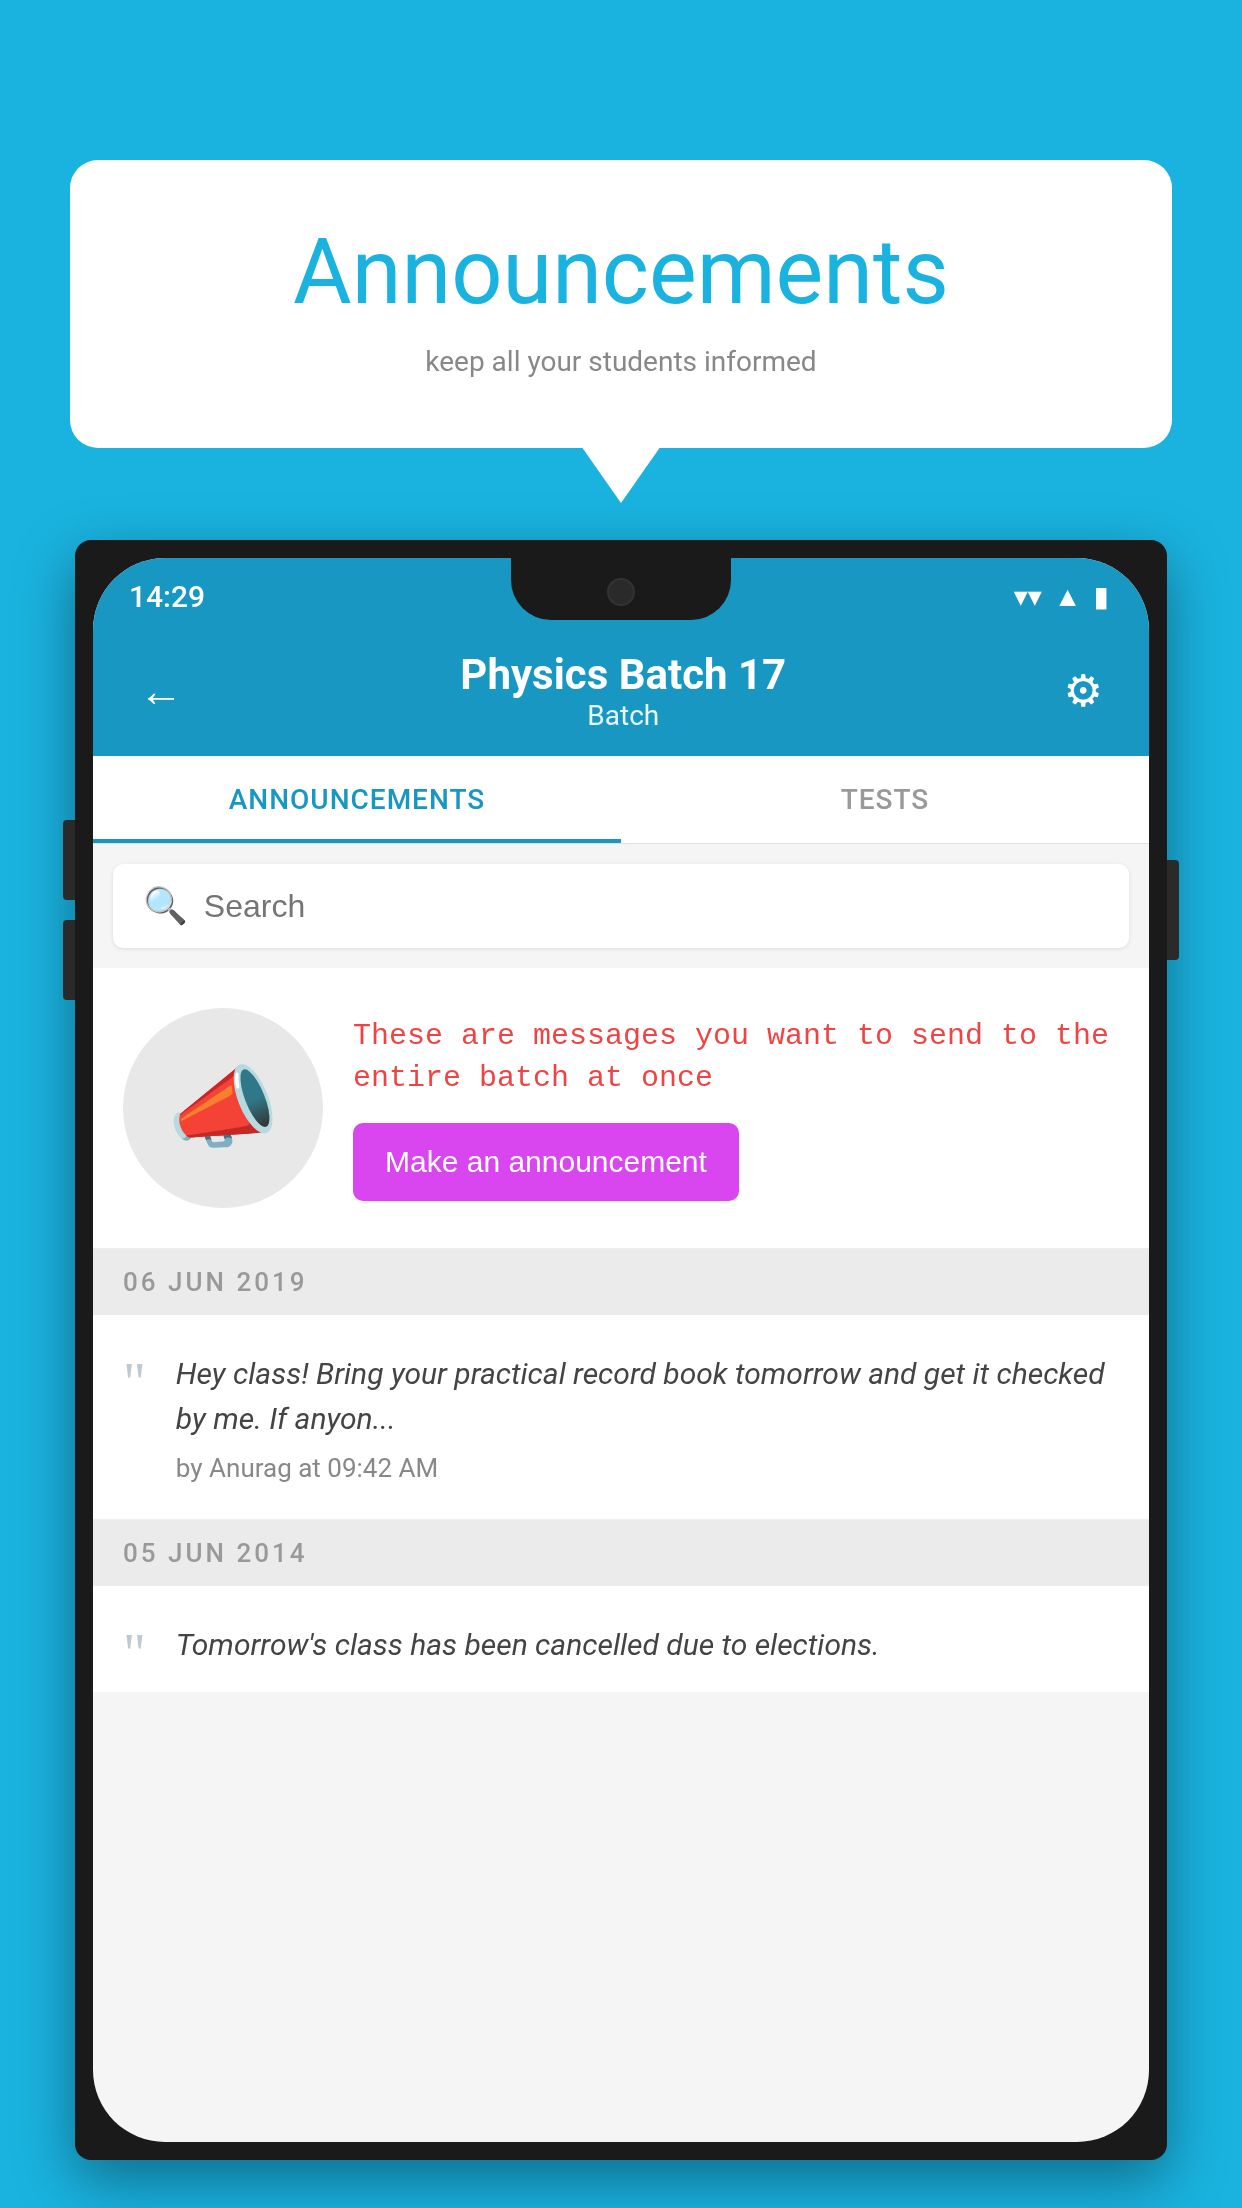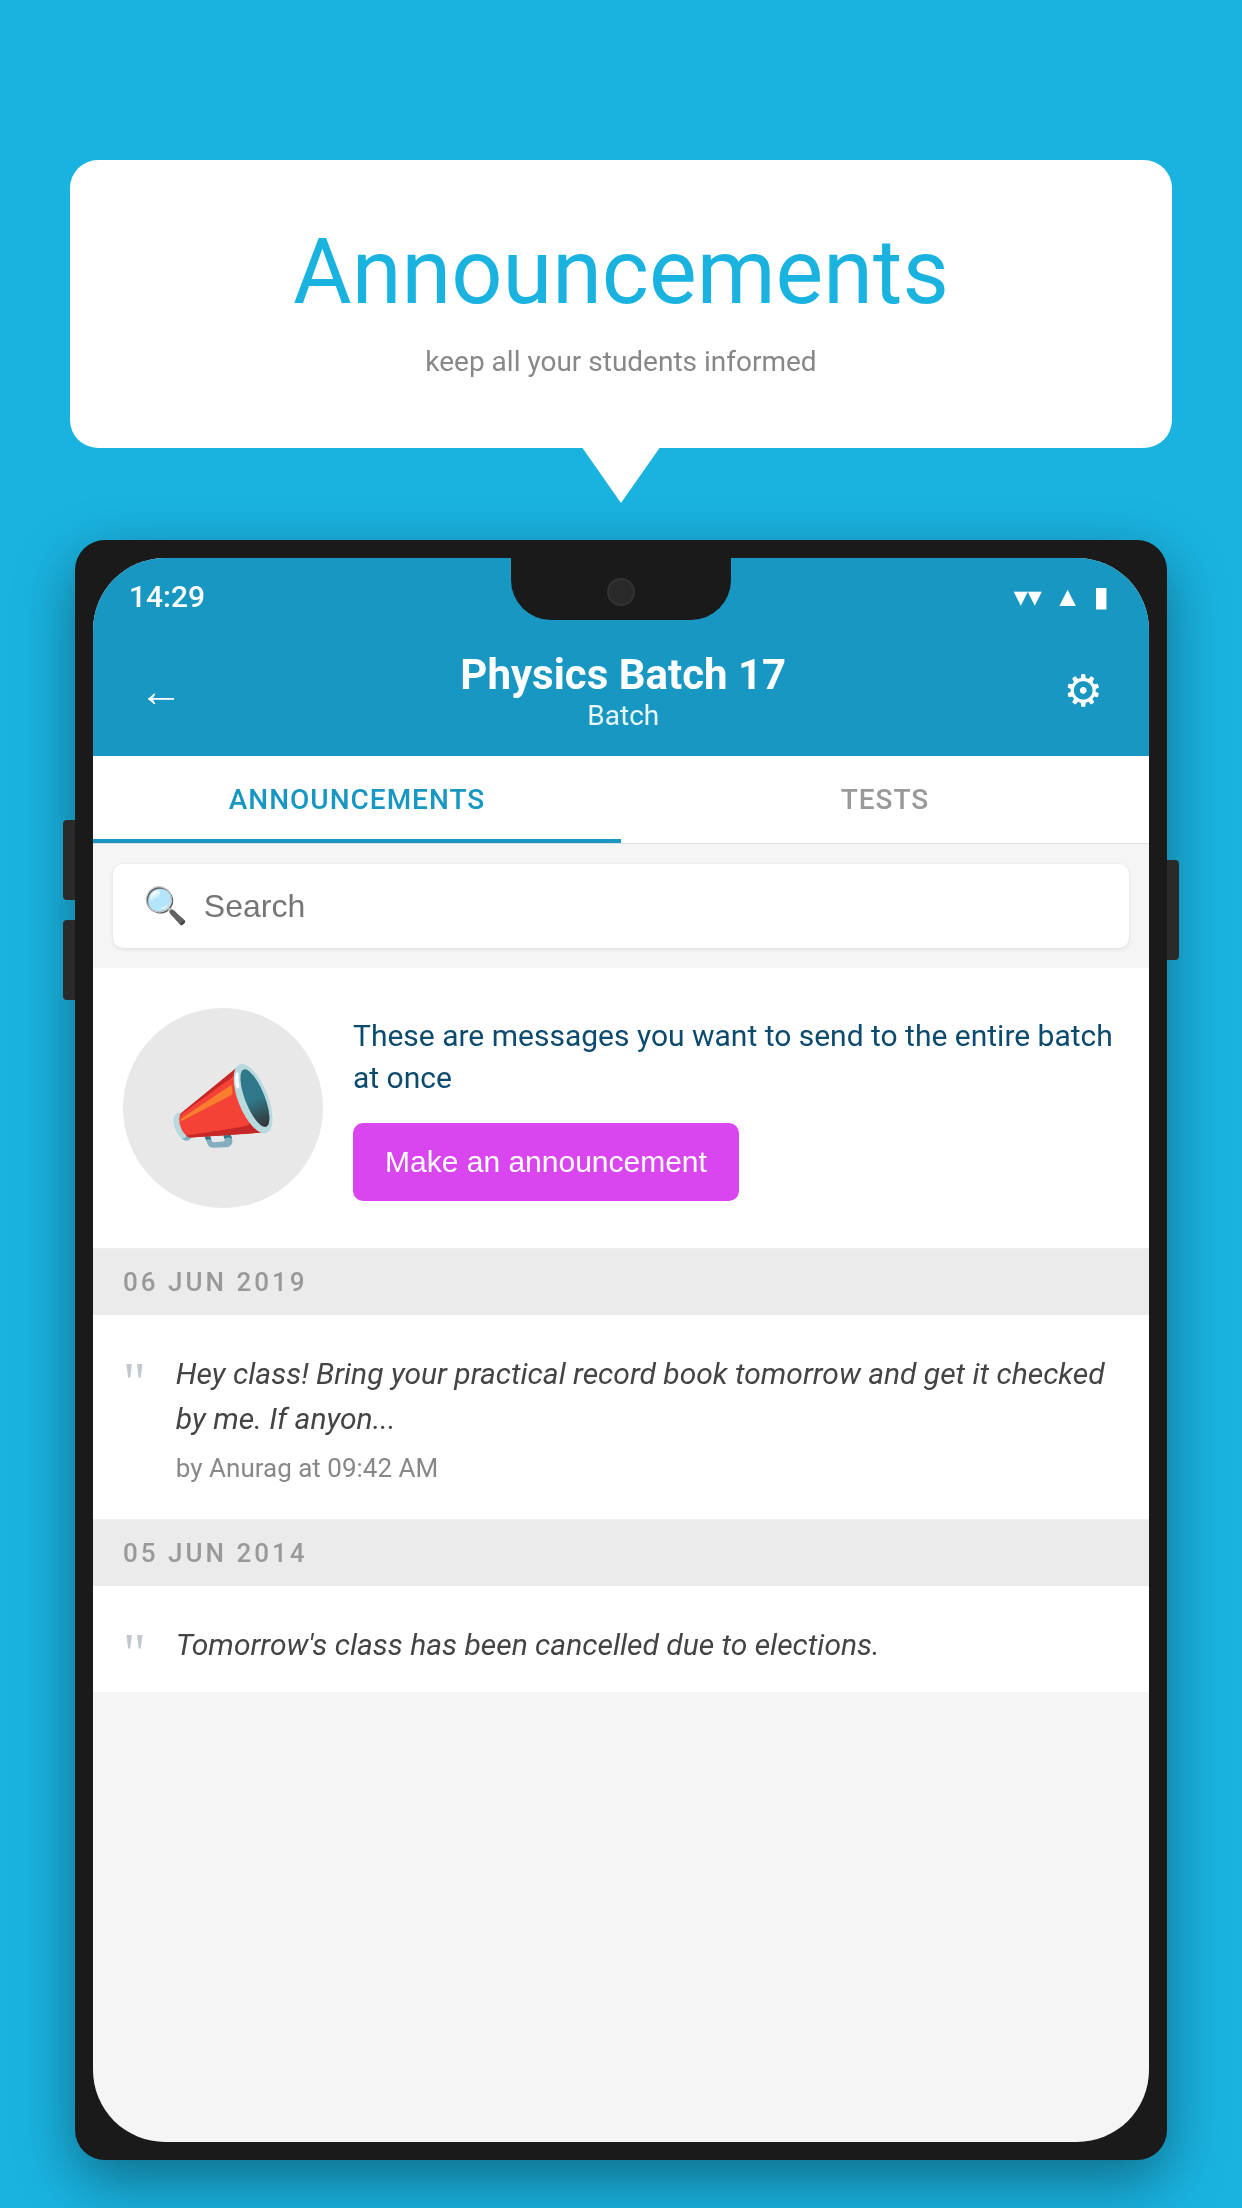--- a/index.html
+++ b/index.html
@@ -63,21 +63,21 @@
     .phone-container {
       position: absolute;
       top: 540px;
       left: 75px;
       right: 75px;
       height: 1620px;
     }
 
     .phone-outer {
       background: #1a1a1a;
-      border-radius: 30px;
+      border-radius: 16px;
       width: 100%;
       height: 100%;
       position: relative;
       padding: 18px;
       box-shadow: 0 20px 60px rgba(0,0,0,0.4);
     }
 
     
     .phone-notch {
       position: absolute;
@@ -314,22 +314,23 @@
     }
 
     .announcement-right {
       display: flex;
       flex-direction: column;
       gap: 24px;
     }
 
     .announcement-desc {
       font-size: 30px;
-      color: #0c4a6e;
+      color: #ef4444;
       line-height: 1.4;
+      font-family: Liberation Mono, monospace;
     }
 
     .make-announcement-btn {
       background: #d946ef;
       color: white;
       border: none;
       border-radius: 10px;
       padding: 22px 32px;
       font-size: 30px;
       font-weight: 500;

